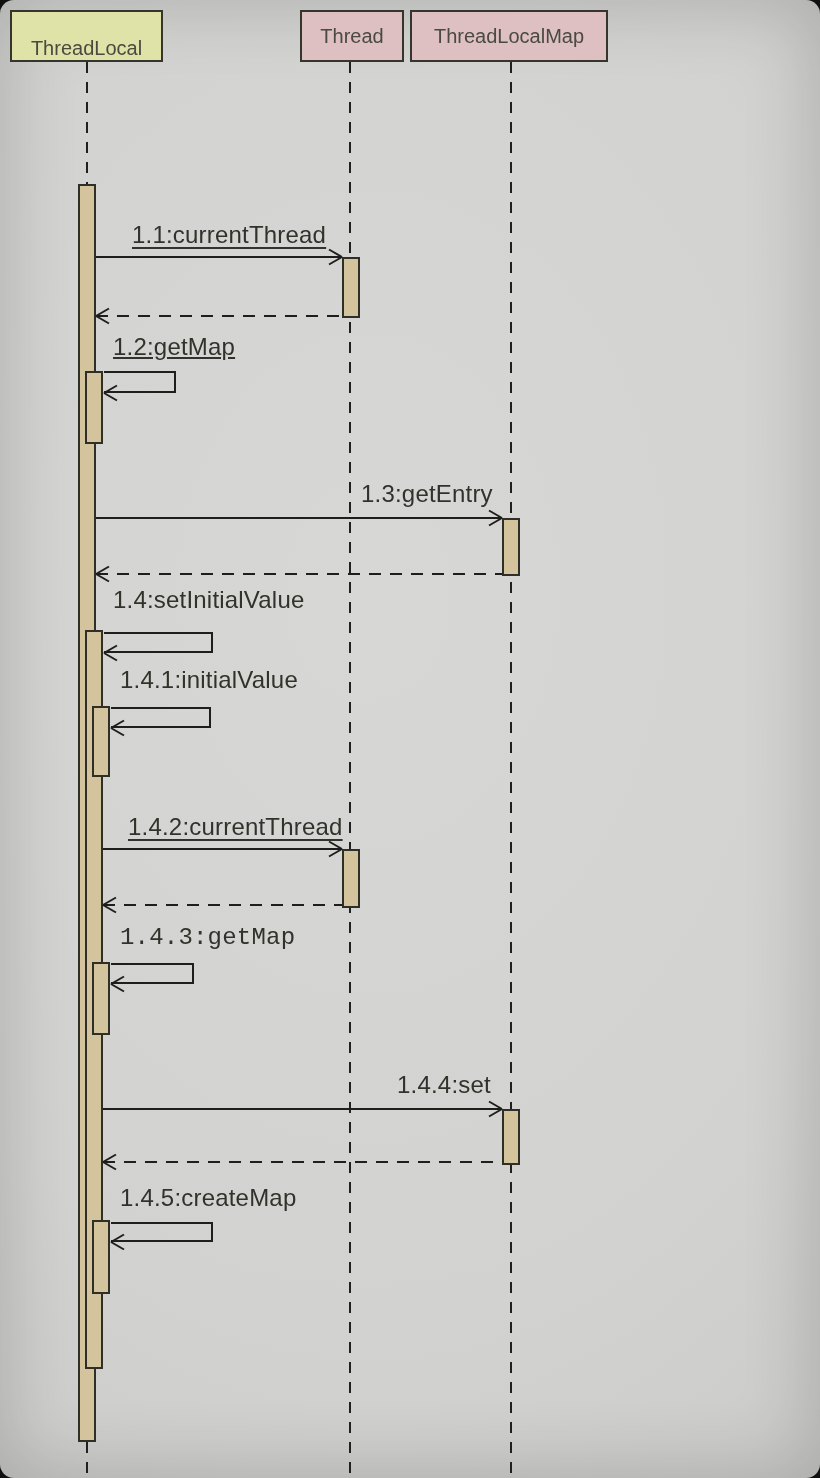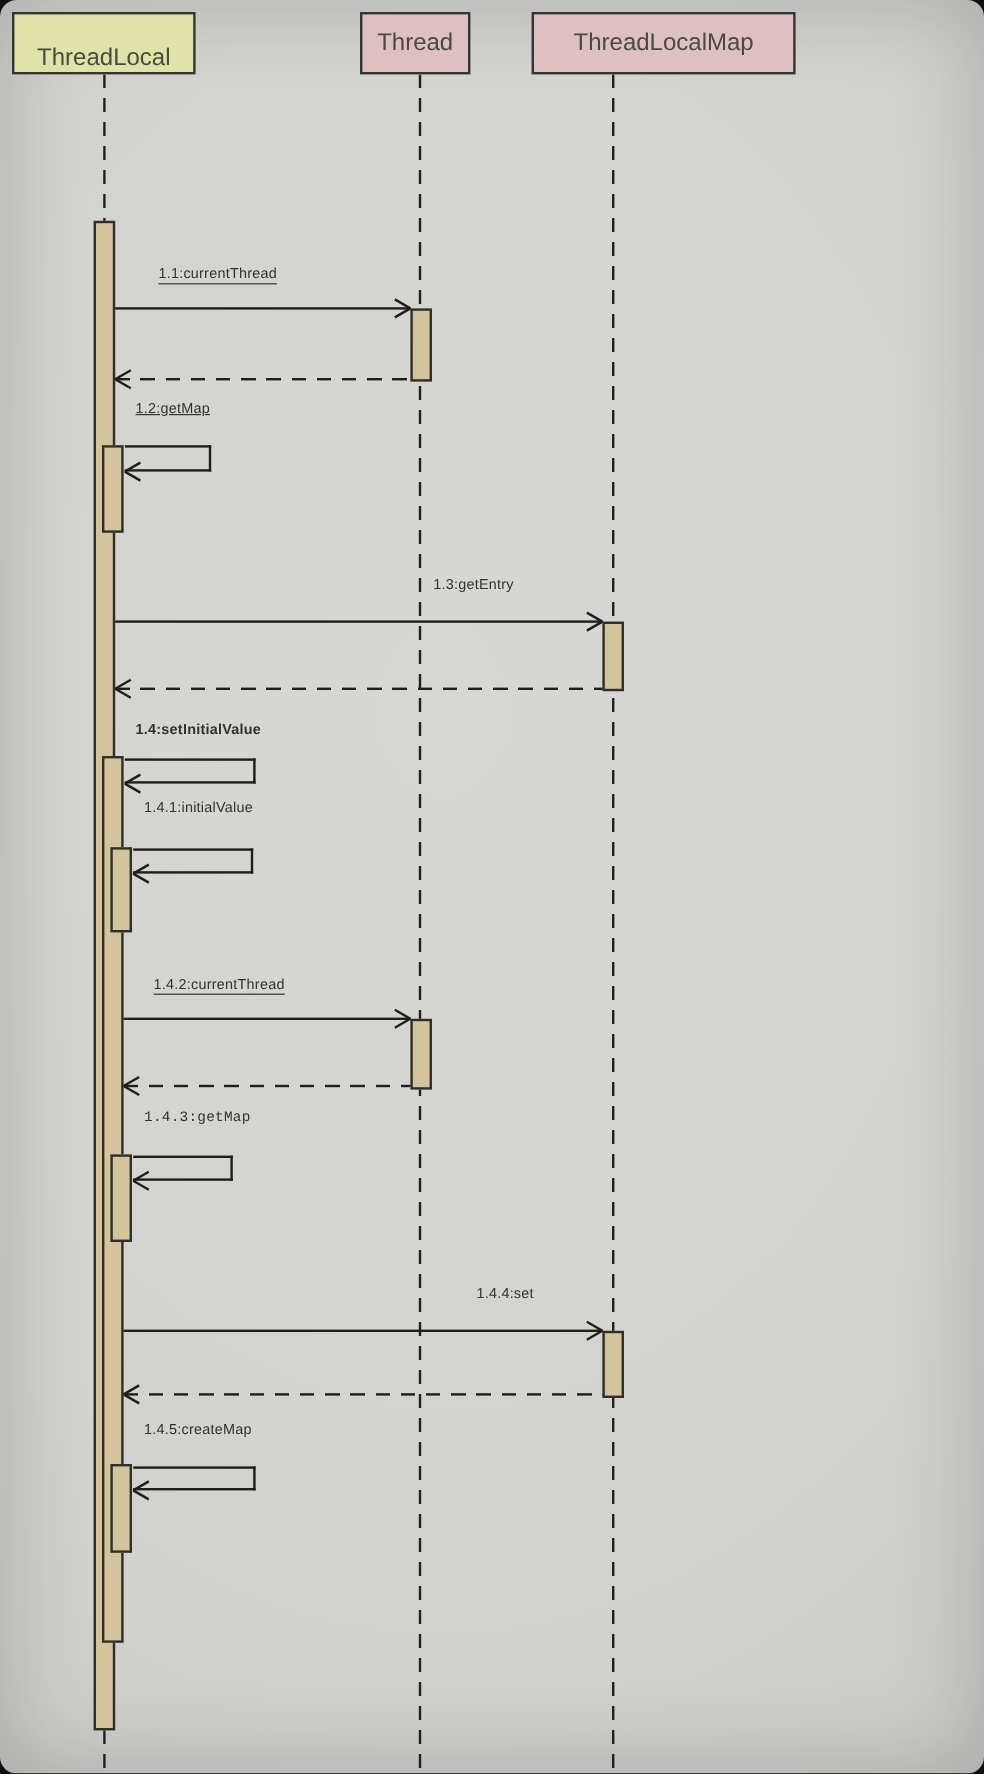--- a/index.html
+++ b/index.html
@@ -88,44 +88,44 @@
     background: #1e1e1c;
   }
   .ah.right::before { right: 0; top: 7px; transform-origin: 100% 50%; transform: rotate(30deg); }
   .ah.right::after  { right: 0; top: 7px; transform-origin: 100% 50%; transform: rotate(-30deg); }
   .ah.left::before  { left: 0; top: 7px; transform-origin: 0 50%; transform: rotate(30deg); }
   .ah.left::after   { left: 0; top: 7px; transform-origin: 0 50%; transform: rotate(-30deg); }
 
   
   .msg {
     position: absolute;
-    font-size: 12px;
+    font-size: 24px;
     color: #32322c;
     white-space: nowrap;
     z-index: 3;
     letter-spacing: 0.2px;
   }
   .msg.static { text-decoration: underline; text-underline-offset: 4px; }
 </style>
 </head>
 <body>
 
 <div class="screen">
 
   <div class="lifeline" style="left:86px;"></div>
   <div class="lifeline" style="left:349px;"></div>
   <div class="lifeline" style="left:510px;"></div>
 
   <div class="participant yellow" style="left:10px;  width:153px;align-items:flex-end;">
     <span>ThreadLocal</span>
   </div>
-  <div class="participant pink" style="left:300px; width:92px;">
+  <div class="participant pink" style="left:300px; width:104px;">
     <span>Thread</span>
   </div>
-  <div class="participant pink" style="left:410px; width:220px;margin-left:33px;">
+  <div class="participant pink" style="left:410px; width:198px;">
     <span>ThreadLocalMap</span>
   </div>
 
   <div class="bar" style="left:78px; top:184px; height:1258px;"></div>
   <div class="bar" style="left:85px; top:371px; height:73px;"></div>
   <div class="bar" style="left:85px; top:630px; height:739px;"></div>
   <div class="bar" style="left:92px; top:706px; height:71px;"></div>
   <div class="bar" style="left:92px; top:962px; height:73px;"></div>
   <div class="bar" style="left:92px; top:1220px; height:74px;"></div>
 
@@ -144,21 +144,21 @@
   <div class="msg" style="left:113px; top:333px;text-decoration:underline;">1.2:getMap</div>
   <div class="selfcall" style="left:104px; top:371px; width:72px; height:22px;"></div>
   <div class="ah left" style="left:104px; top:385px;"></div>
 
   <div class="msg" style="left:361px; top:480px;">1.3:getEntry</div>
   <div class="call" style="left:96px; top:517px; width:406px;"></div>
   <div class="ah right" style="left:486px; top:510px;"></div>
   <div class="ret" style="left:96px; top:573px; width:406px;"></div>
   <div class="ah left" style="left:96px; top:566px;"></div>
 
-  <div class="msg" style="left:113px; top:601px;font-weight:bold;">1.4:setInitialValue</div>
+  <div class="msg" style="left:113px; top:586px;">1.4:setInitialValue</div>
   <div class="selfcall" style="left:104px; top:632px; width:109px; height:21px;"></div>
   <div class="ah left" style="left:104px; top:645px;"></div>
 
   <div class="msg" style="left:120px; top:666px;">1.4.1:initialValue</div>
   <div class="selfcall" style="left:111px; top:707px; width:100px; height:21px;"></div>
   <div class="ah left" style="left:111px; top:720px;"></div>
 
   <div class="msg static" style="left:128px; top:813px;">1.4.2:currentThread</div>
   <div class="call" style="left:103px; top:848px; width:239px;"></div>
   <div class="ah right" style="left:326px; top:841px;"></div>

